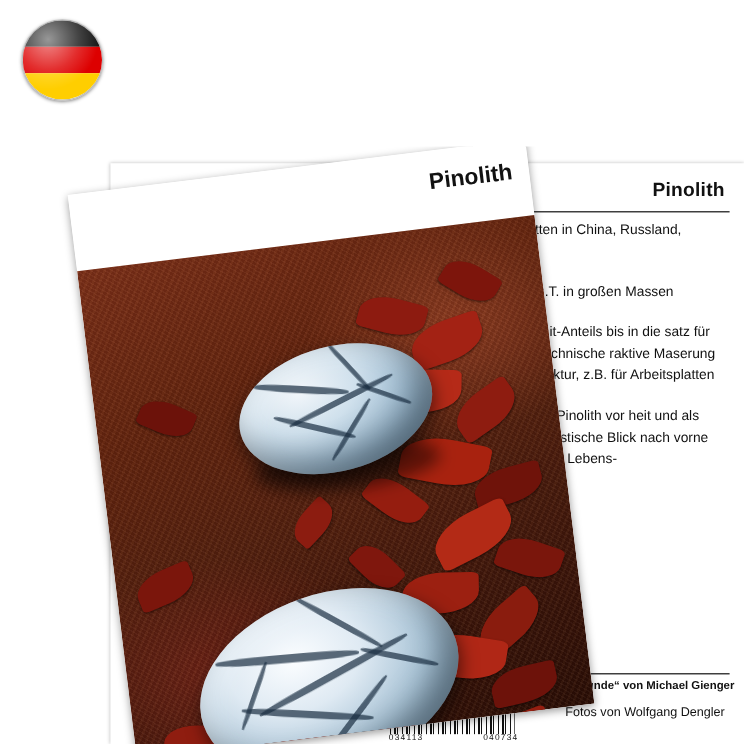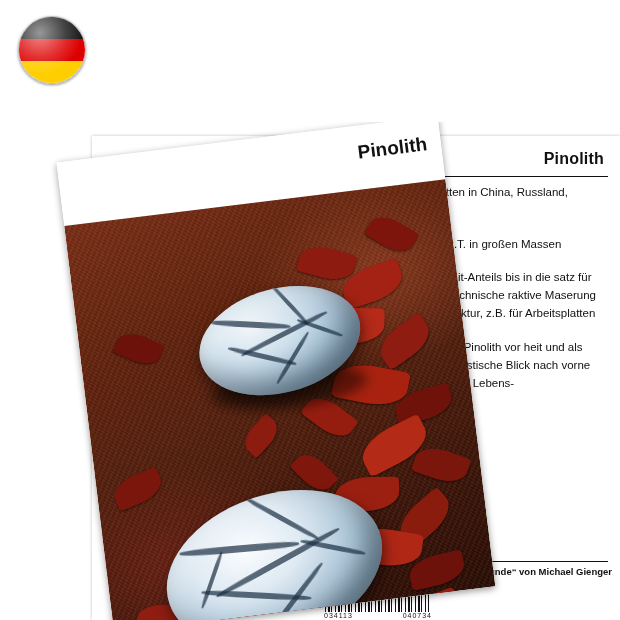--- a/index.html
+++ b/index.html
@@ -270,20 +270,21 @@
 
     <div class="back-col-right">
       <p>here Fundstätten in China, Russland, andinavien.</p>
       <p><span class="lbl">D</span>
          <span>meist derb, z.T. in großen Massen</span></p>
       <p>rund des Graphit-Anteils bis in die satz für verschiedene technische raktive Maserung auch Verwen- tektur, z.B. für Arbeitsplatten</p>
       <p>inheilkunde wird Pinolith vor heit und als Meditationsstein istische Blick nach vorne gung des eigenen Lebens-</p>
     </div>
 
     <div class="back-footer-1">r zum Thema: „Die Steinheilkunde“ von Michael Gienger</div>
+    <div class="back-footer-2">Fotos von Wolfgang Dengler</div>
 
     <div class="barcode"></div>
     <div class="barcode-digits">
       <span>034113</span>
       <span>040734</span>
     </div>
   </div>
 
   <div class="card-front">
     <div class="card-front-header">

